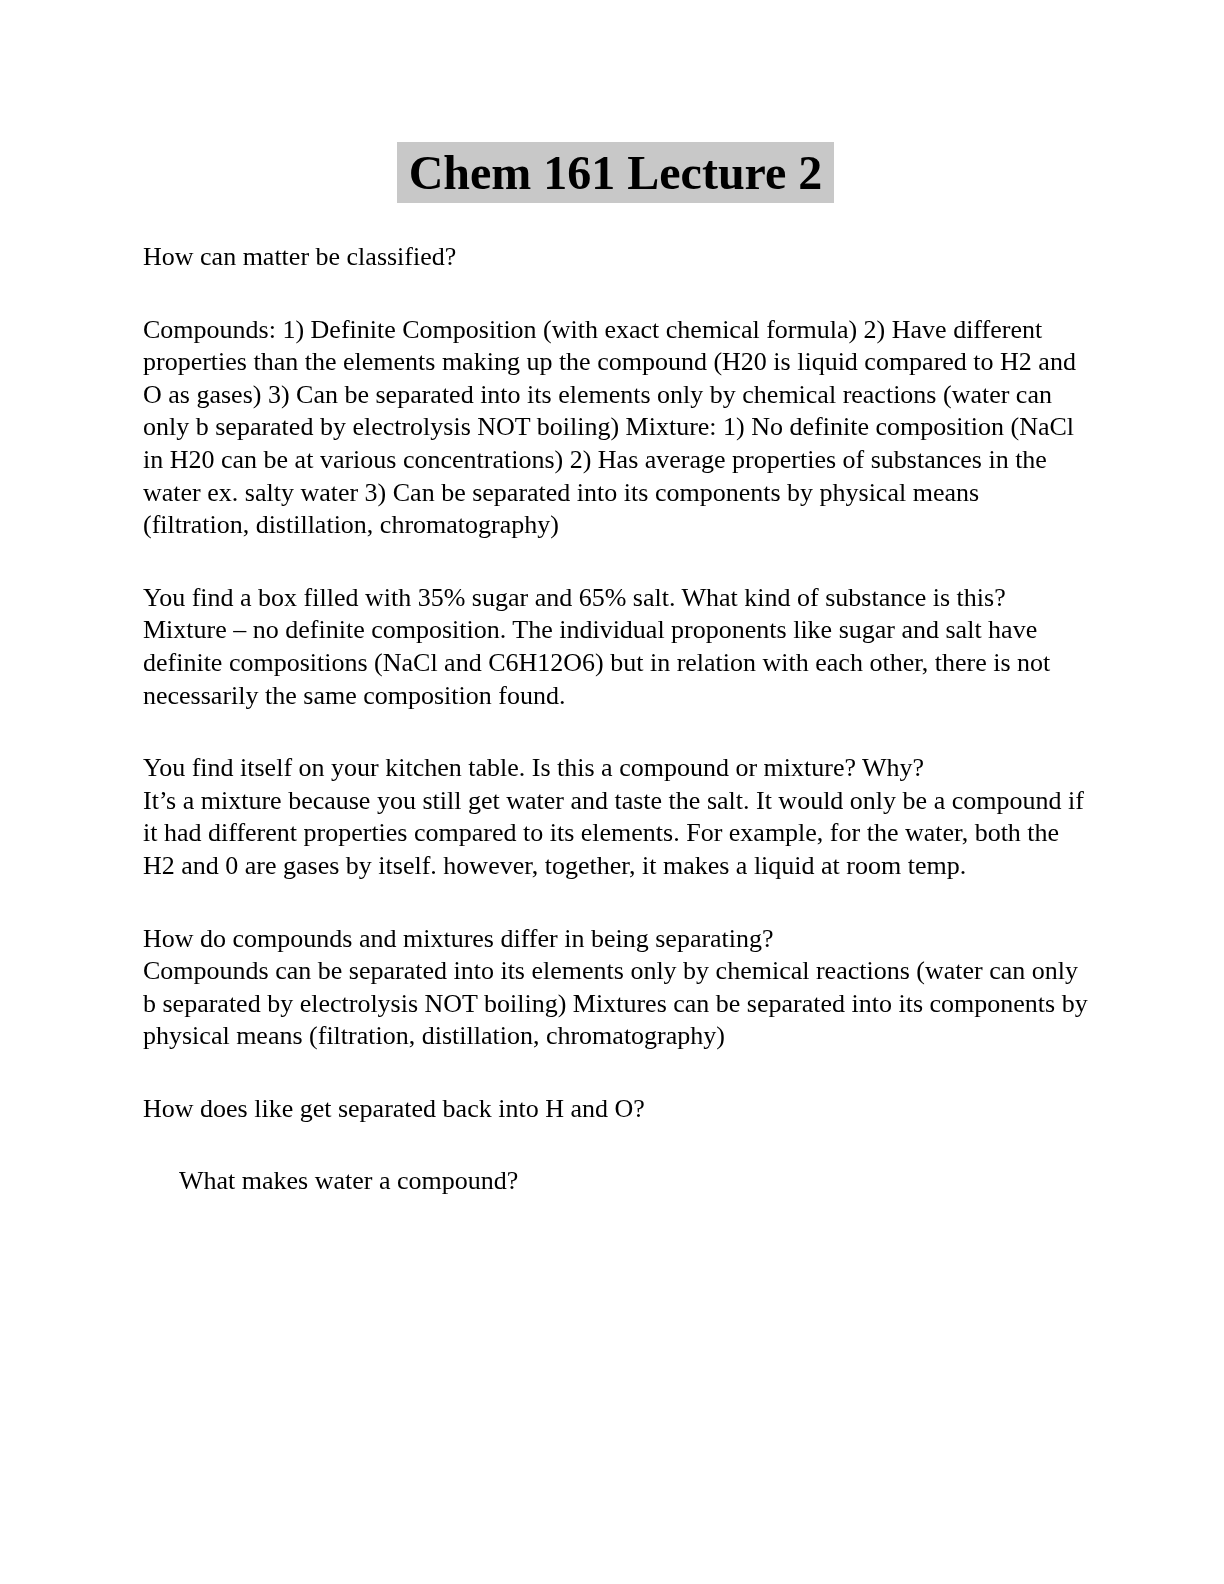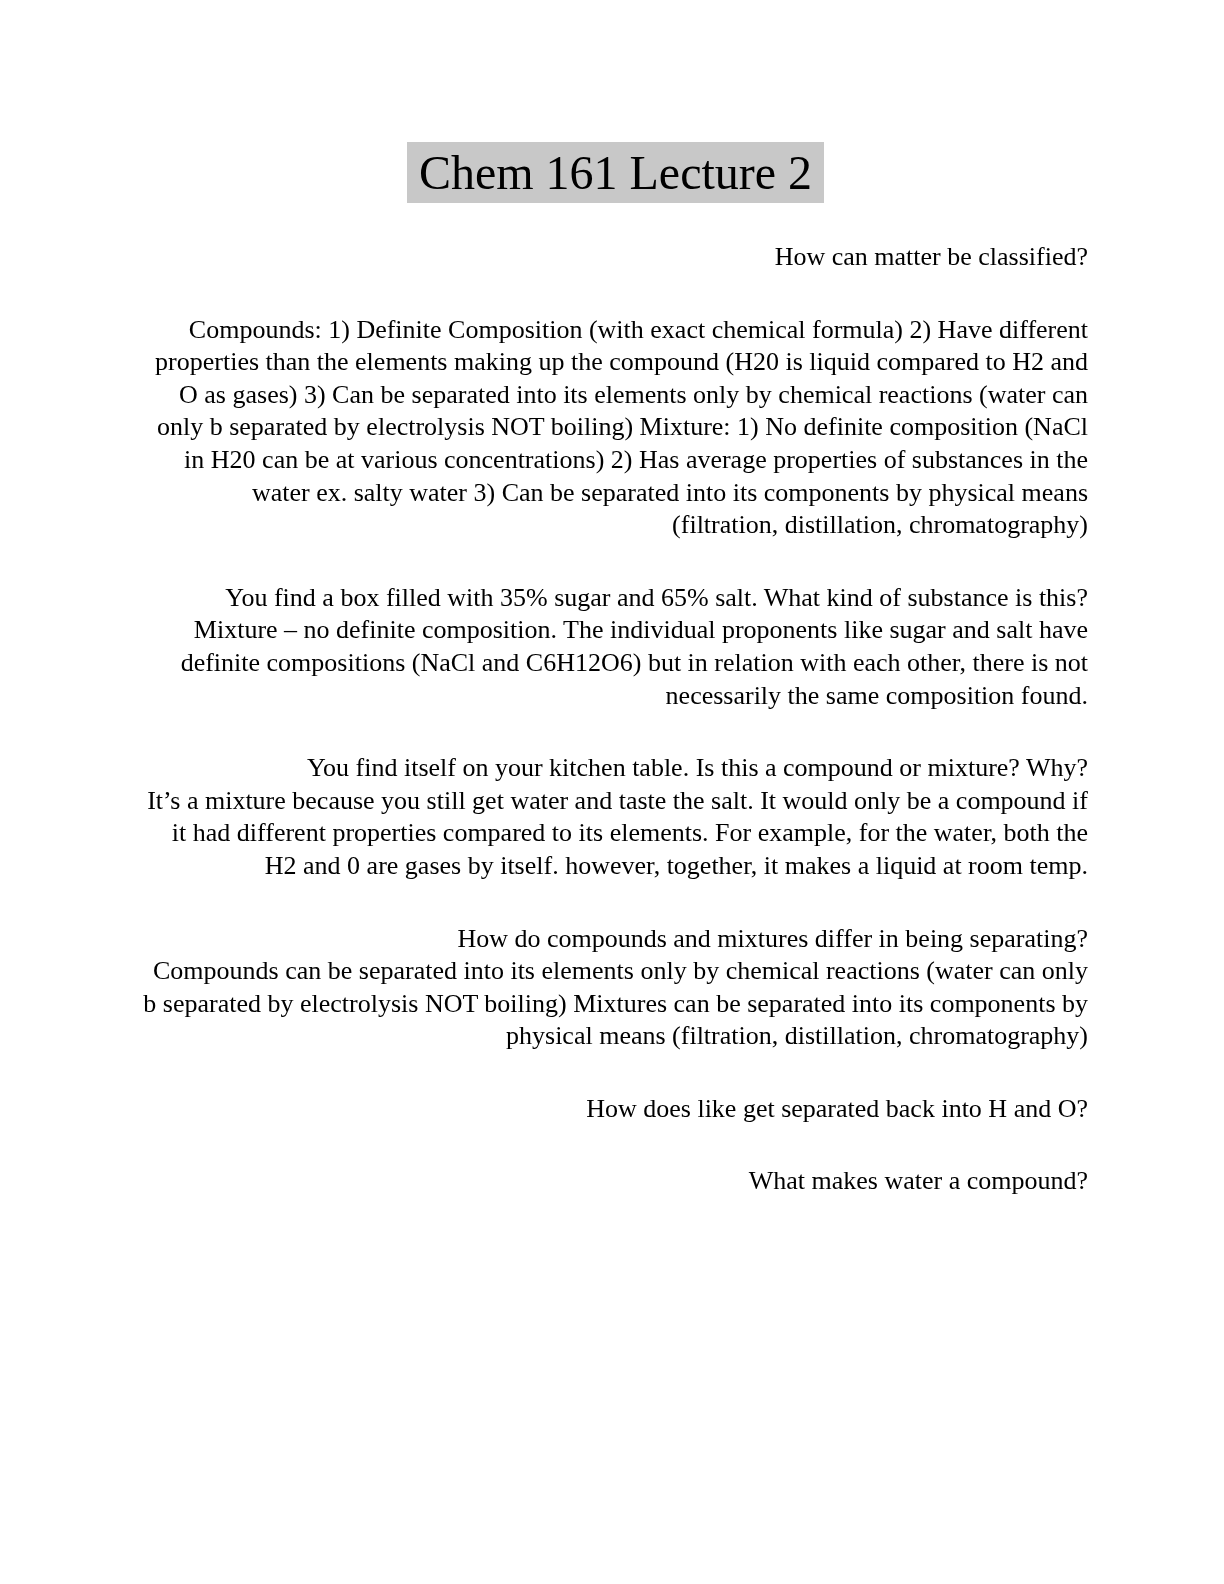--- a/index.html
+++ b/index.html
@@ -22,30 +22,29 @@
     font-size: 26px;
     line-height: 32.6px;
     color: #000000;
     background: #ffffff;
   }
   .title-line {
     text-align: center;
     margin: 0 0 38px 0;
     font-size: 48px;
     line-height: 61px;
-    font-weight: normal;
+    font-weight: bold;
   }
   .title-highlight {
     background: #c8c8c8;
     display: inline-block;
     padding: 0 12px;
   }
   .qa-block {
     margin: 0 0 40px 0;
-    text-align: right;
   }
   .qa-block:last-child {
     margin-bottom: 0;
     margin-left: 36px;
   }
   .question, .answer {
     white-space: pre-wrap;
   }
 </style>
 </head>

